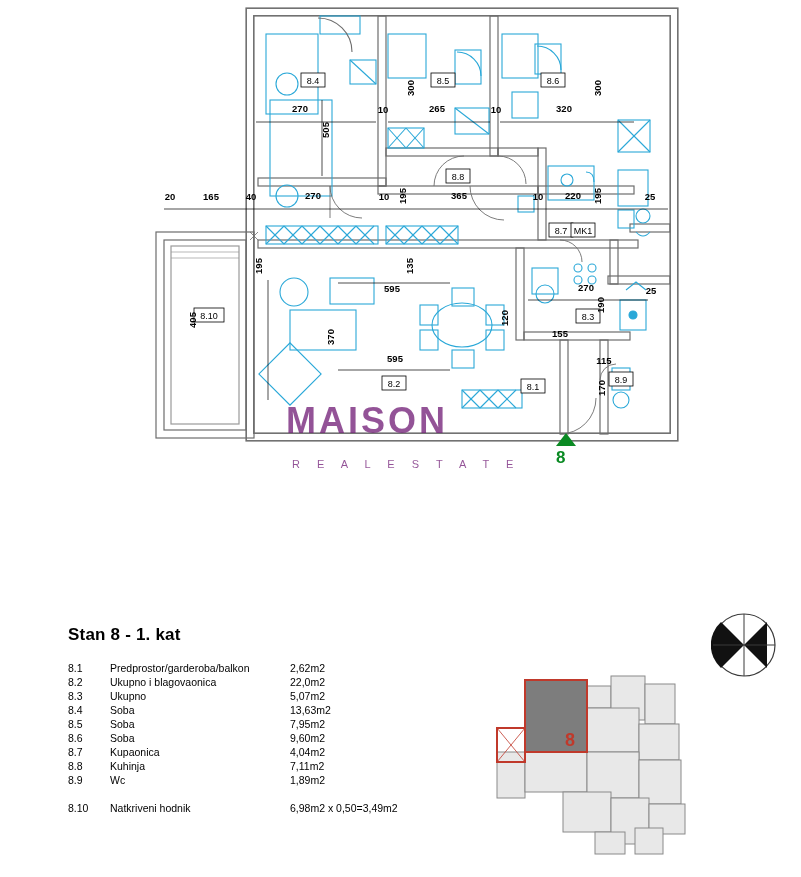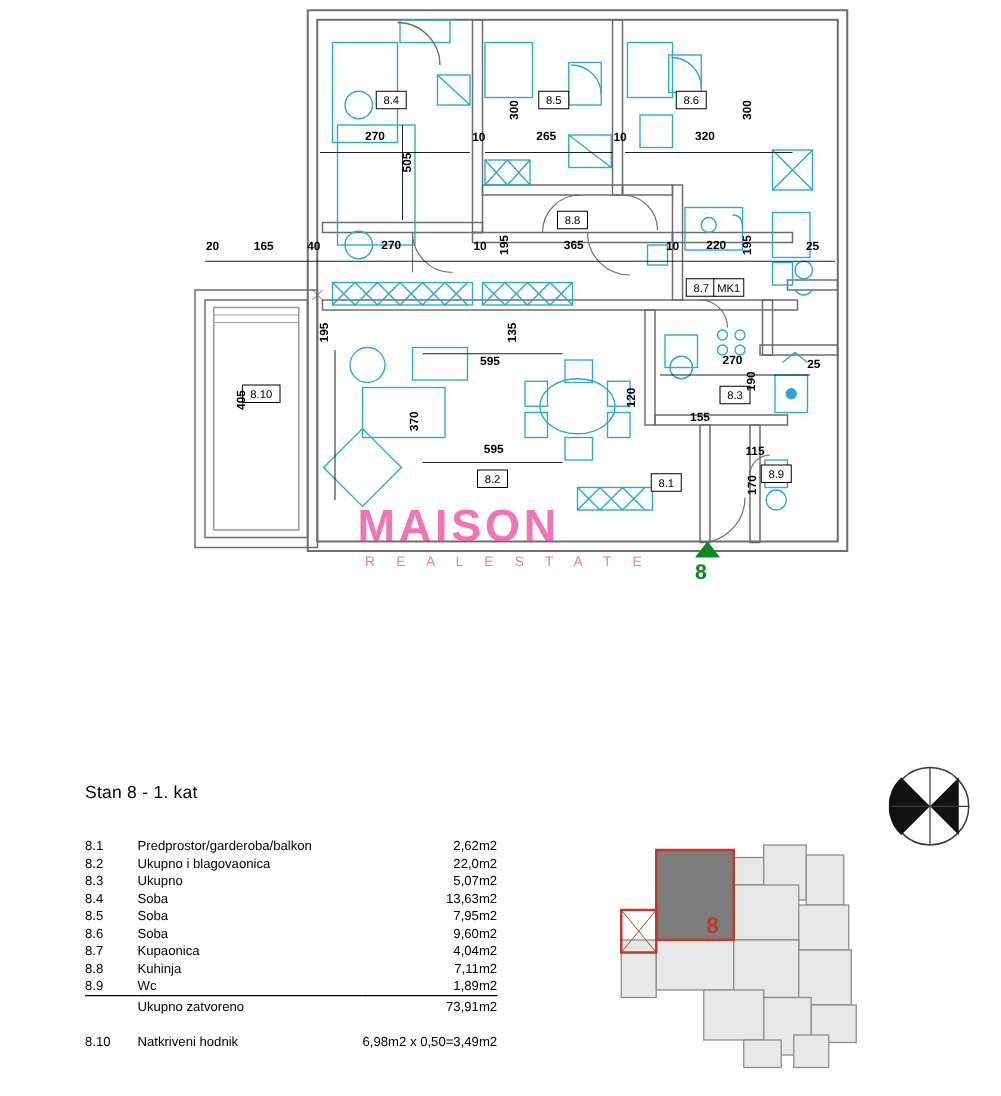--- a/index.html
+++ b/index.html
@@ -20,37 +20,37 @@
     left: 0; top: 0;
     width: 801px; height: 560px;
   }
   .legend {
     position: absolute;
     left: 68px;
     top: 625px;
     width: 400px;
   }
   .legend-title {
-    font-size: 14px;
-    font-weight: normal;
+    font-size: 17px;
+    font-weight: bold;
     letter-spacing: .2px;
-    margin-bottom: 29px;
+    margin-bottom: 16px;
   }
   table.legend-table {
     border-collapse: collapse;
     font-size: 10.5px;
   }
   table.legend-table td {
     padding: 1px 0 1px 0;
     vertical-align: top;
     white-space: nowrap;
   }
   td.code { width: 42px; padding-left: 2px; }
   td.name { width: 180px; }
-  td.area { text-align: right; padding-left: 10px; }
+  td.area { text-align: left; padding-left: 10px; }
   tr.total td { padding-top: 3px; }
   tr.sumline td {
     border-top: 1px solid #000;
   }
   tr.spacer td { height: 12px; }
   .compass {
     position: absolute;
     right: 24px;
     top: 612px;
     width: 66px;
@@ -60,33 +60,33 @@
     position: absolute;
     left: 485px;
     top: 668px;
     width: 240px;
     height: 190px;
   }
   .wm {
     position: absolute;
     left: 286px;
     top: 400px;
-    color: #ec4899;
+    color: #701a75;
     opacity: .75;
     font-size: 36px;
     letter-spacing: 3px;
     font-weight: bold;
     pointer-events: none;
   }
   .wm small {
     display: block;
     font-size: 11px;
     letter-spacing: 7px;
     font-weight: normal;
-    margin-top: 2px;
+    margin-top: 16px;
     margin-left: 6px;
   }
   .apt-num {
     position: absolute;
     left: 556px;
     top: 448px;
     font-size: 17px;
     color: #0a8a23;
     font-weight: bold;
   }
@@ -396,25 +396,20 @@
         <tr>
           <td class="code">8.8</td>
           <td class="name">Kuhinja</td>
           <td class="area">7,11m2</td>
         </tr>
         <tr class="">
           <td class="code">8.9</td>
           <td class="name">Wc</td>
           <td class="area">1,89m2</td>
         </tr>
-        <tr class="sumline total">
-          <td class="code"></td>
-          <td class="name">Ukupno zatvoreno</td>
-          <td class="area">73,91m2</td>
-        </tr>
         <tr class="spacer">
           <td colspan="3"></td>
         </tr>
         <tr>
           <td class="code">8.10</td>
           <td class="name">Natkriveni  hodnik</td>
           <td class="area">6,98m2 x 0,50=3,49m2</td>
         </tr>
       </tbody>
   </table>

